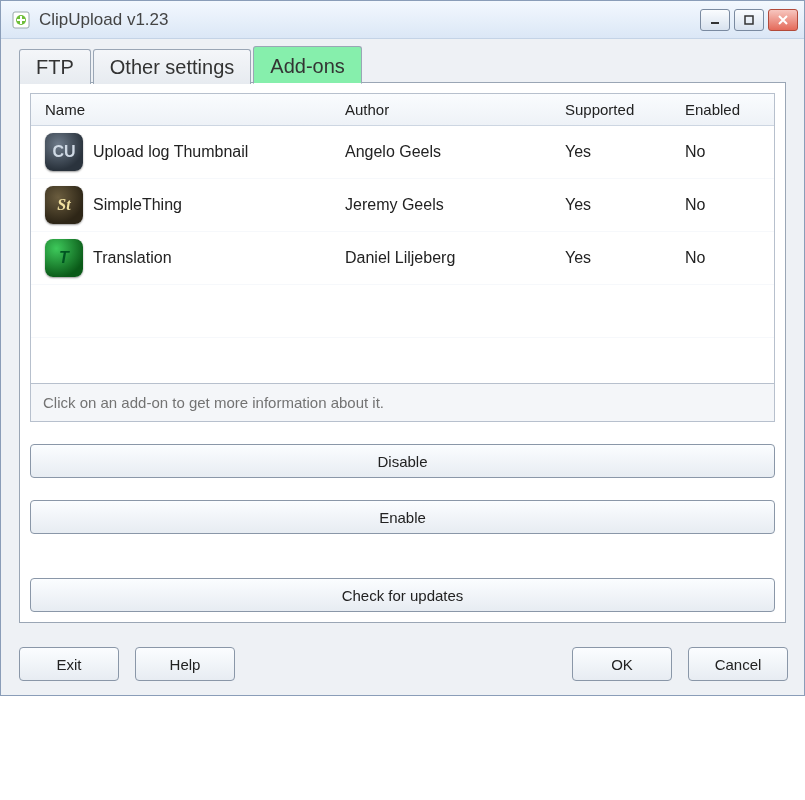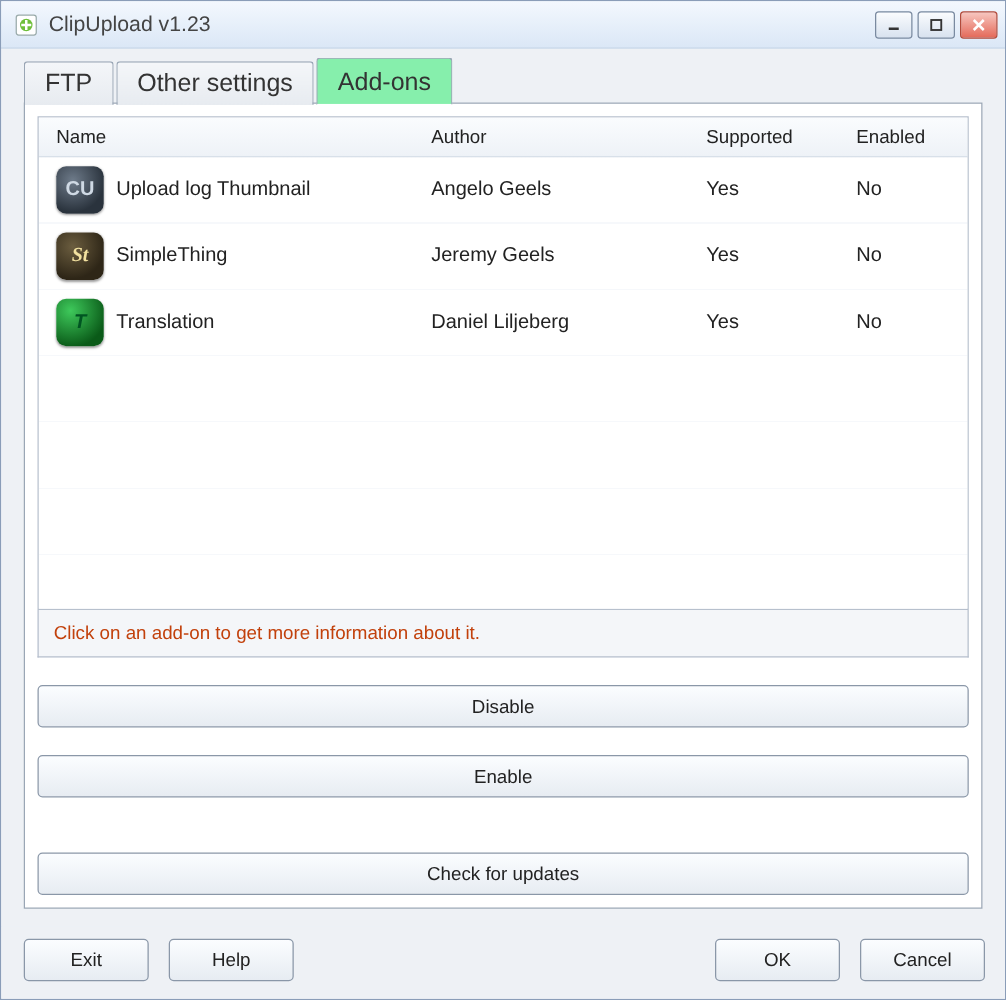--- a/index.html
+++ b/index.html
@@ -9,21 +9,21 @@
     background: #ffffff;
     font-family: "Segoe UI", Tahoma, Arial, sans-serif;
     font-size: 15px;
     color: #222;
     width: 805px;
     height: 800px;
     overflow: hidden;
   }
   .window {
     width: 805px;
-    height: 800px;
+    height: 696px;
     border: 1px solid #8a9db8;
     background: linear-gradient(#e8f0fb, #dce8f7 30px, #e8f0fb);
     position: relative;
     display: flex;
     flex-direction: column;
   }
   .titlebar {
     height: 38px;
     background: linear-gradient(#f3f8fe, #dbe7f6);
     border-bottom: 1px solid #c4d3e6;
@@ -158,21 +158,21 @@
   }
   .addon-icon.cu { background: radial-gradient(circle at 35% 30%, #6e7b8a, #2a333d 70%); color:#cfd9e4; }
   .addon-icon.st { background: radial-gradient(circle at 35% 30%, #6b5d3f, #2e2617 70%); color:#f2e1a0; font-family: "Brush Script MT", cursive; font-style:italic; }
   .addon-icon.tr { background: radial-gradient(circle at 30% 25%, #3ec95b, #0a5a18 75%); color:#052; font-style:italic; }
   .info-bar {
     border:1px solid #b7c0cd;
     border-top:none;
     background: #f4f6f9;
     padding:10px 12px;
     font-size:15px;
-    color:#c2410c;
+    color:#737373;
   }
   .action-row {
     display:flex;
     margin-top:22px;
     gap:22px;
     flex-direction:column;
   }
   .action-row .spacer { flex:1; }
   .btn {
     min-width: 100px;

